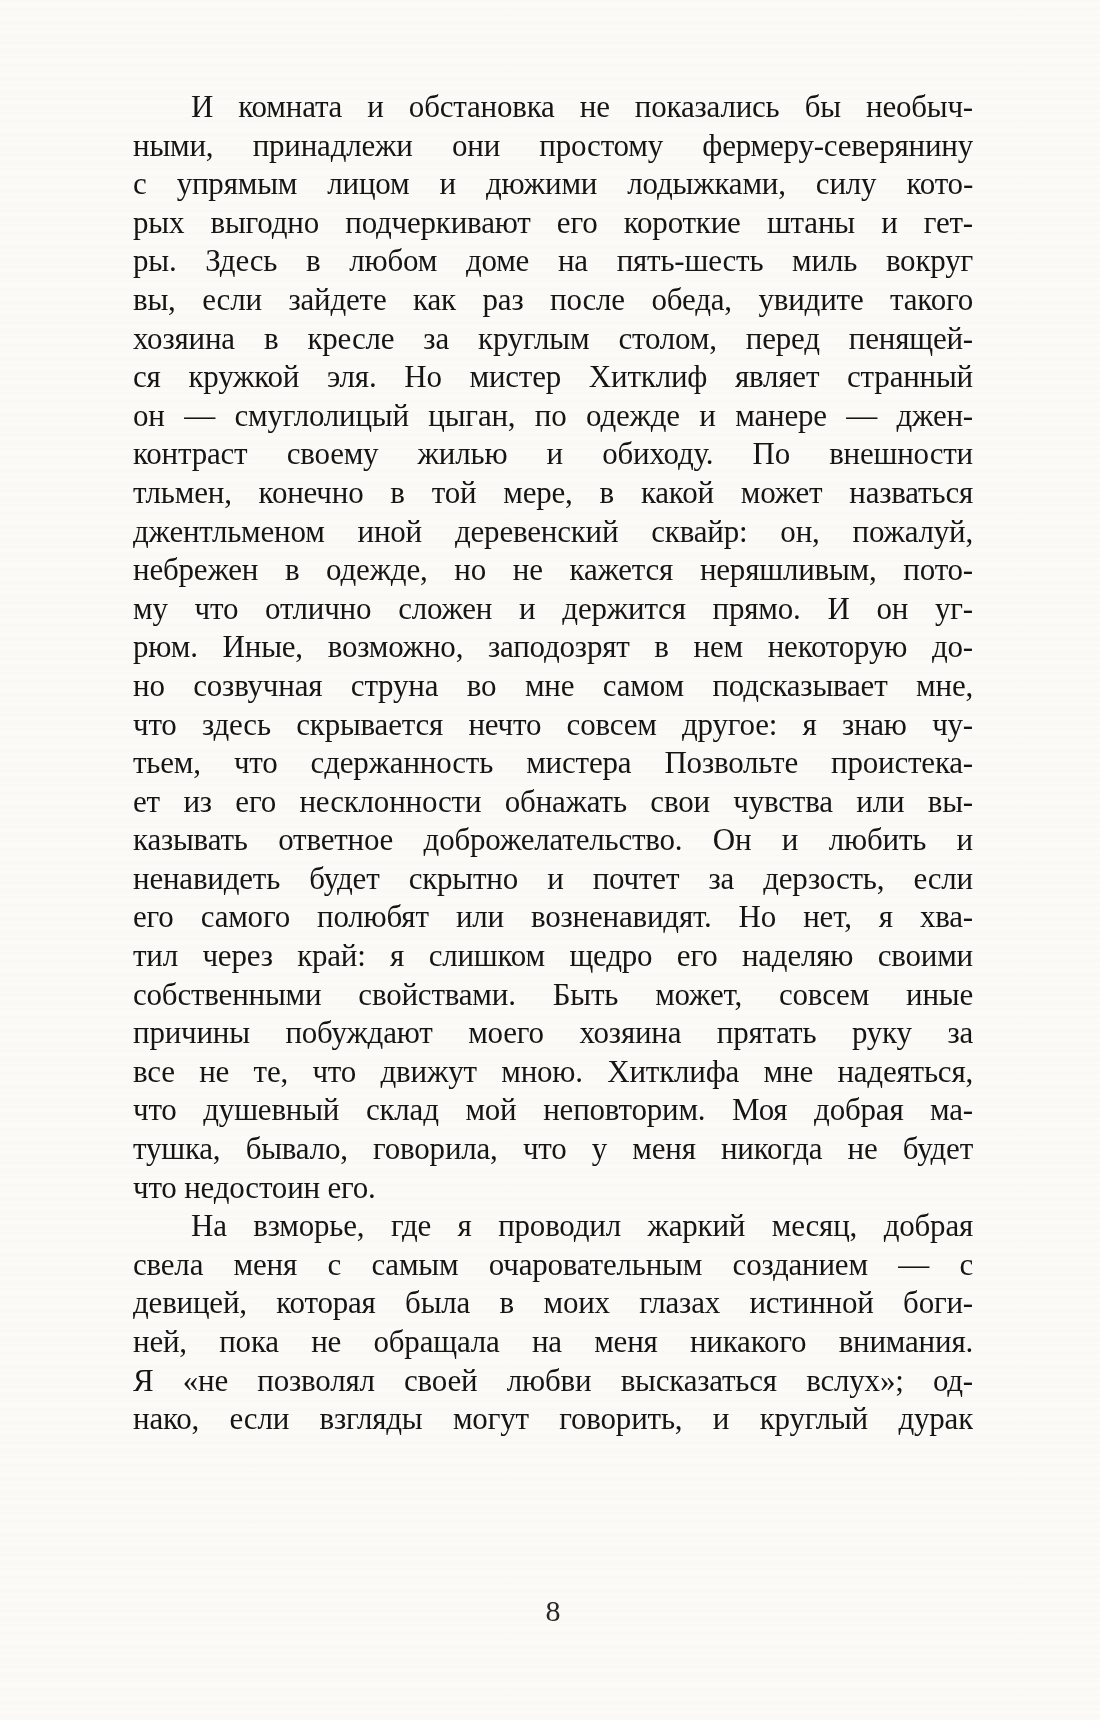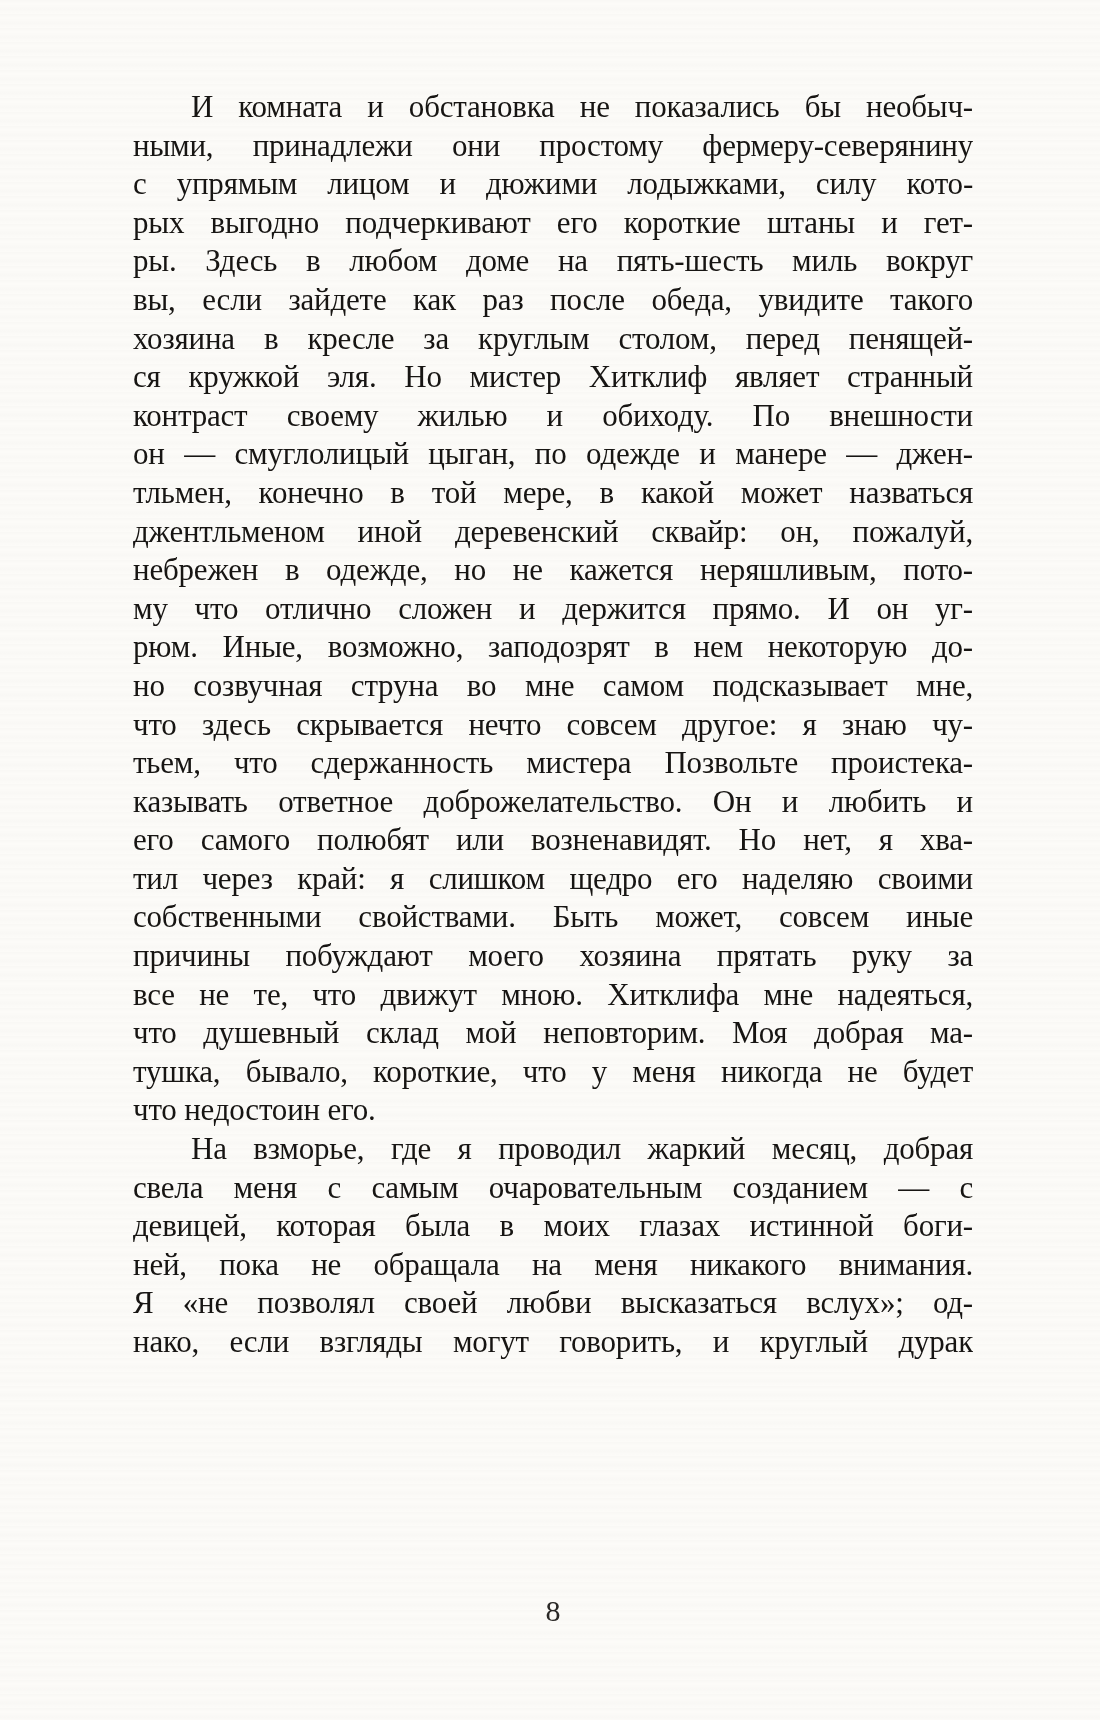--- a/index.html
+++ b/index.html
@@ -71,38 +71,40 @@
   <div class="text-block">
       <div class="paragraph">
         <div class="line indent">И комната и обстановка не показались бы необыч-</div>
         <div class="line">ными, принадлежи они простому фермеру-северянину</div>
         <div class="line">с упрямым лицом и дюжими лодыжками, силу кото-</div>
         <div class="line">рых выгодно подчеркивают его короткие штаны и гет-</div>
         <div class="line">ры. Здесь в любом доме на пять-шесть миль вокруг</div>
         <div class="line">вы, если зайдете как раз после обеда, увидите такого</div>
         <div class="line">хозяина в кресле за круглым столом, перед пенящей-</div>
         <div class="line">ся кружкой эля. Но мистер Хитклиф являет странный</div>
+        <div class="line">он — смуглолицый цыган, по одежде и манере — джен-</div>
         <div class="line">контраст своему жилью и обиходу. По внешности</div>
-        <div class="line">он — смуглолицый цыган, по одежде и манере — джен-</div>
         <div class="line">тльмен, конечно в той мере, в какой может назваться</div>
         <div class="line">джентльменом иной деревенский сквайр: он, пожалуй,</div>
         <div class="line">небрежен в одежде, но не кажется неряшливым, пото-</div>
         <div class="line">му что отлично сложен и держится прямо. И он уг-</div>
         <div class="line">рюм. Иные, возможно, заподозрят в нем некоторую до-</div>
         <div class="line">но созвучная струна во мне самом подсказывает мне,</div>
         <div class="line">что здесь скрывается нечто совсем другое: я знаю чу-</div>
         <div class="line">тьем, что сдержанность мистера Позвольте проистека-</div>
+        <div class="line">ет из его несклонности обнажать свои чувства или вы-</div>
         <div class="line">казывать ответное доброжелательство. Он и любить и</div>
+        <div class="line">ненавидеть будет скрытно и почтет за дерзость, если</div>
         <div class="line">его самого полюбят или возненавидят. Но нет, я хва-</div>
         <div class="line">тил через край: я слишком щедро его наделяю своими</div>
         <div class="line">собственными свойствами. Быть может, совсем иные</div>
         <div class="line">причины побуждают моего хозяина прятать руку за</div>
         <div class="line">все не те, что движут мною. Хитклифа мне надеяться,</div>
         <div class="line">что душевный склад мой неповторим. Моя добрая ма-</div>
-        <div class="line">тушка, бывало, короткие, что у меня никогда не будет</div>
+        <div class="line">тушка, бывало, говорила, что у меня никогда не будет</div>
         <div class="line para-end">что недостоин его.</div>
       </div>
       <div class="paragraph">
         <div class="line indent">На взморье, где я проводил жаркий месяц, добрая</div>
         <div class="line">свела меня с самым очаровательным созданием — с</div>
         <div class="line">девицей, которая была в моих глазах истинной боги-</div>
         <div class="line">ней, пока не обращала на меня никакого внимания.</div>
         <div class="line">Я «не позволял своей любви высказаться вслух»; од-</div>
         <div class="line">нако, если взгляды могут говорить, и круглый дурак</div>
       </div>

